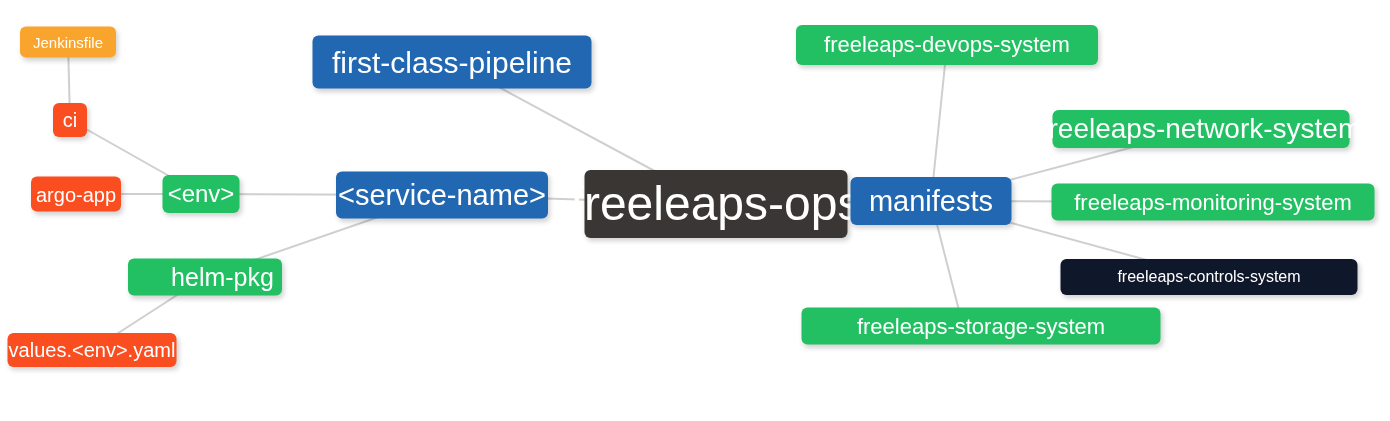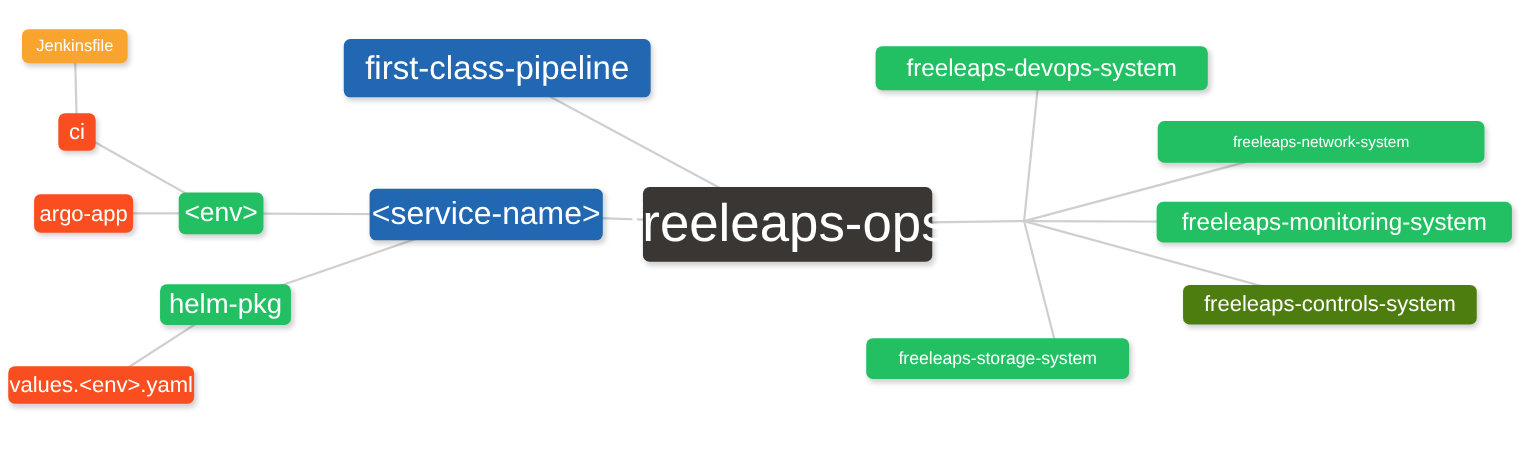--- a/index.html
+++ b/index.html
@@ -57,23 +57,24 @@
       <line x1="931" y1="201" x2="947" y2="45" stroke="#cfcfcf" stroke-width="2"></line>
       <line x1="931" y1="201" x2="1201" y2="129" stroke="#cfcfcf" stroke-width="2"></line>
       <line x1="931" y1="201" x2="1213" y2="202" stroke="#cfcfcf" stroke-width="2"></line>
       <line x1="931" y1="201" x2="1209" y2="277" stroke="#cfcfcf" stroke-width="2"></line>
       <line x1="931" y1="201" x2="963" y2="326" stroke="#cfcfcf" stroke-width="2"></line>
     </svg>
 <div class="node" style="left: 68px; top: 42px; width: 96px; height: 31px; background: rgb(249, 164, 44); font-size: 15px; color: rgb(255, 255, 255);">Jenkinsfile</div>
     <div class="node" style="left: 70px; top: 120px; width: 34px; height: 34px; background: rgb(251, 78, 32); font-size: 20px; color: rgb(255, 255, 255);">ci</div>
     <div class="node" style="left: 76px; top: 194px; width: 90px; height: 35px; background: rgb(251, 78, 32); font-size: 20px; color: rgb(255, 255, 255);">argo-app</div>
     <div class="node" style="left: 201px; top: 194px; width: 77px; height: 38px; background: rgb(34, 192, 99); font-size: 24px; color: rgb(255, 255, 255);">&lt;env&gt;</div>
-    <div class="node" style="left: 205px; top: 277px; width: 119px; height: 37px; background: rgb(34, 192, 99); font-size: 25px; color: rgb(255, 255, 255);">helm-pkg</div>
+    <div class="node" style="left: 205px; top: 277px; width: 119px; height: 37px; background: rgb(34, 192, 99); font-size: 25px; color: rgb(255, 255, 255); padding-left: 35px;">helm-pkg</div>
     <div class="node" style="left: 92px; top: 350px; width: 169px; height: 34px; background: rgb(251, 78, 32); font-size: 20px; color: rgb(255, 255, 255);">values.&lt;env&gt;.yaml</div>
     <div class="node" style="left: 452px; top: 62px; width: 279px; height: 53px; background: rgb(33, 103, 177); font-size: 30px; color: rgb(255, 255, 255);">first-class-pipeline</div>
     <div class="node" style="left: 442px; top: 195px; width: 212px; height: 47px; background: rgb(33, 103, 177); font-size: 29px; color: rgb(255, 255, 255);">&lt;service-name&gt;</div>
     <div class="node" style="left: 716px; top: 204px; width: 263px; height: 68px; background: rgb(58, 54, 52); font-size: 48px; color: rgb(255, 255, 255);">freeleaps-ops</div>
-    <div class="node" style="left: 947px; top: 62px; width: 302px; height: 40px; background: rgb(34, 192, 99); font-size: 22px; color: rgb(255, 255, 255);">freeleaps-devops-system</div>
-    <div class="node" style="left: 1201px; top: 129px; width: 297px; height: 38px; background: rgb(34, 192, 99); font-size: 14px; color: rgb(255, 255, 255);">freeleaps-network-system</div>
+    <div class="node" style="left: 931px; top: 201px; width: 161px; height: 48px; background: rgb(33, 103, 177); font-size: 29px; color: rgb(255, 255, 255);">manifests</div>
+    <div class="node" style="left: 947px; top: 45px; width: 302px; height: 40px; background: rgb(34, 192, 99); font-size: 22px; color: rgb(255, 255, 255);">freeleaps-devops-system</div>
+    <div class="node" style="left: 1201px; top: 129px; width: 297px; height: 38px; background: rgb(34, 192, 99); font-size: 28px; color: rgb(255, 255, 255);">freeleaps-network-system</div>
     <div class="node" style="left: 1213px; top: 202px; width: 323px; height: 37px; background: rgb(34, 192, 99); font-size: 22px; color: rgb(255, 255, 255);">freeleaps-monitoring-system</div>
-    <div class="node" style="left: 1209px; top: 277px; width: 267px; height: 36px; background: #4d7c0f; font-size: 20px; color: rgb(255, 255, 255);">freeleaps-controls-system</div>
-    <div class="node" style="left: 907px; top: 326px; width: 239px; height: 37px; background: rgb(34, 192, 99); font-size: 16px; color: rgb(255, 255, 255);">freeleaps-storage-system</div>
+    <div class="node" style="left: 1209px; top: 277px; width: 297px; height: 36px; background: #0f172a; font-size: 16px; color: rgb(255, 255, 255);">freeleaps-controls-system</div>
+    <div class="node" style="left: 981px; top: 326px; width: 359px; height: 37px; background: rgb(34, 192, 99); font-size: 22px; color: rgb(255, 255, 255);">freeleaps-storage-system</div>
   </div>
 
 </body></html>

